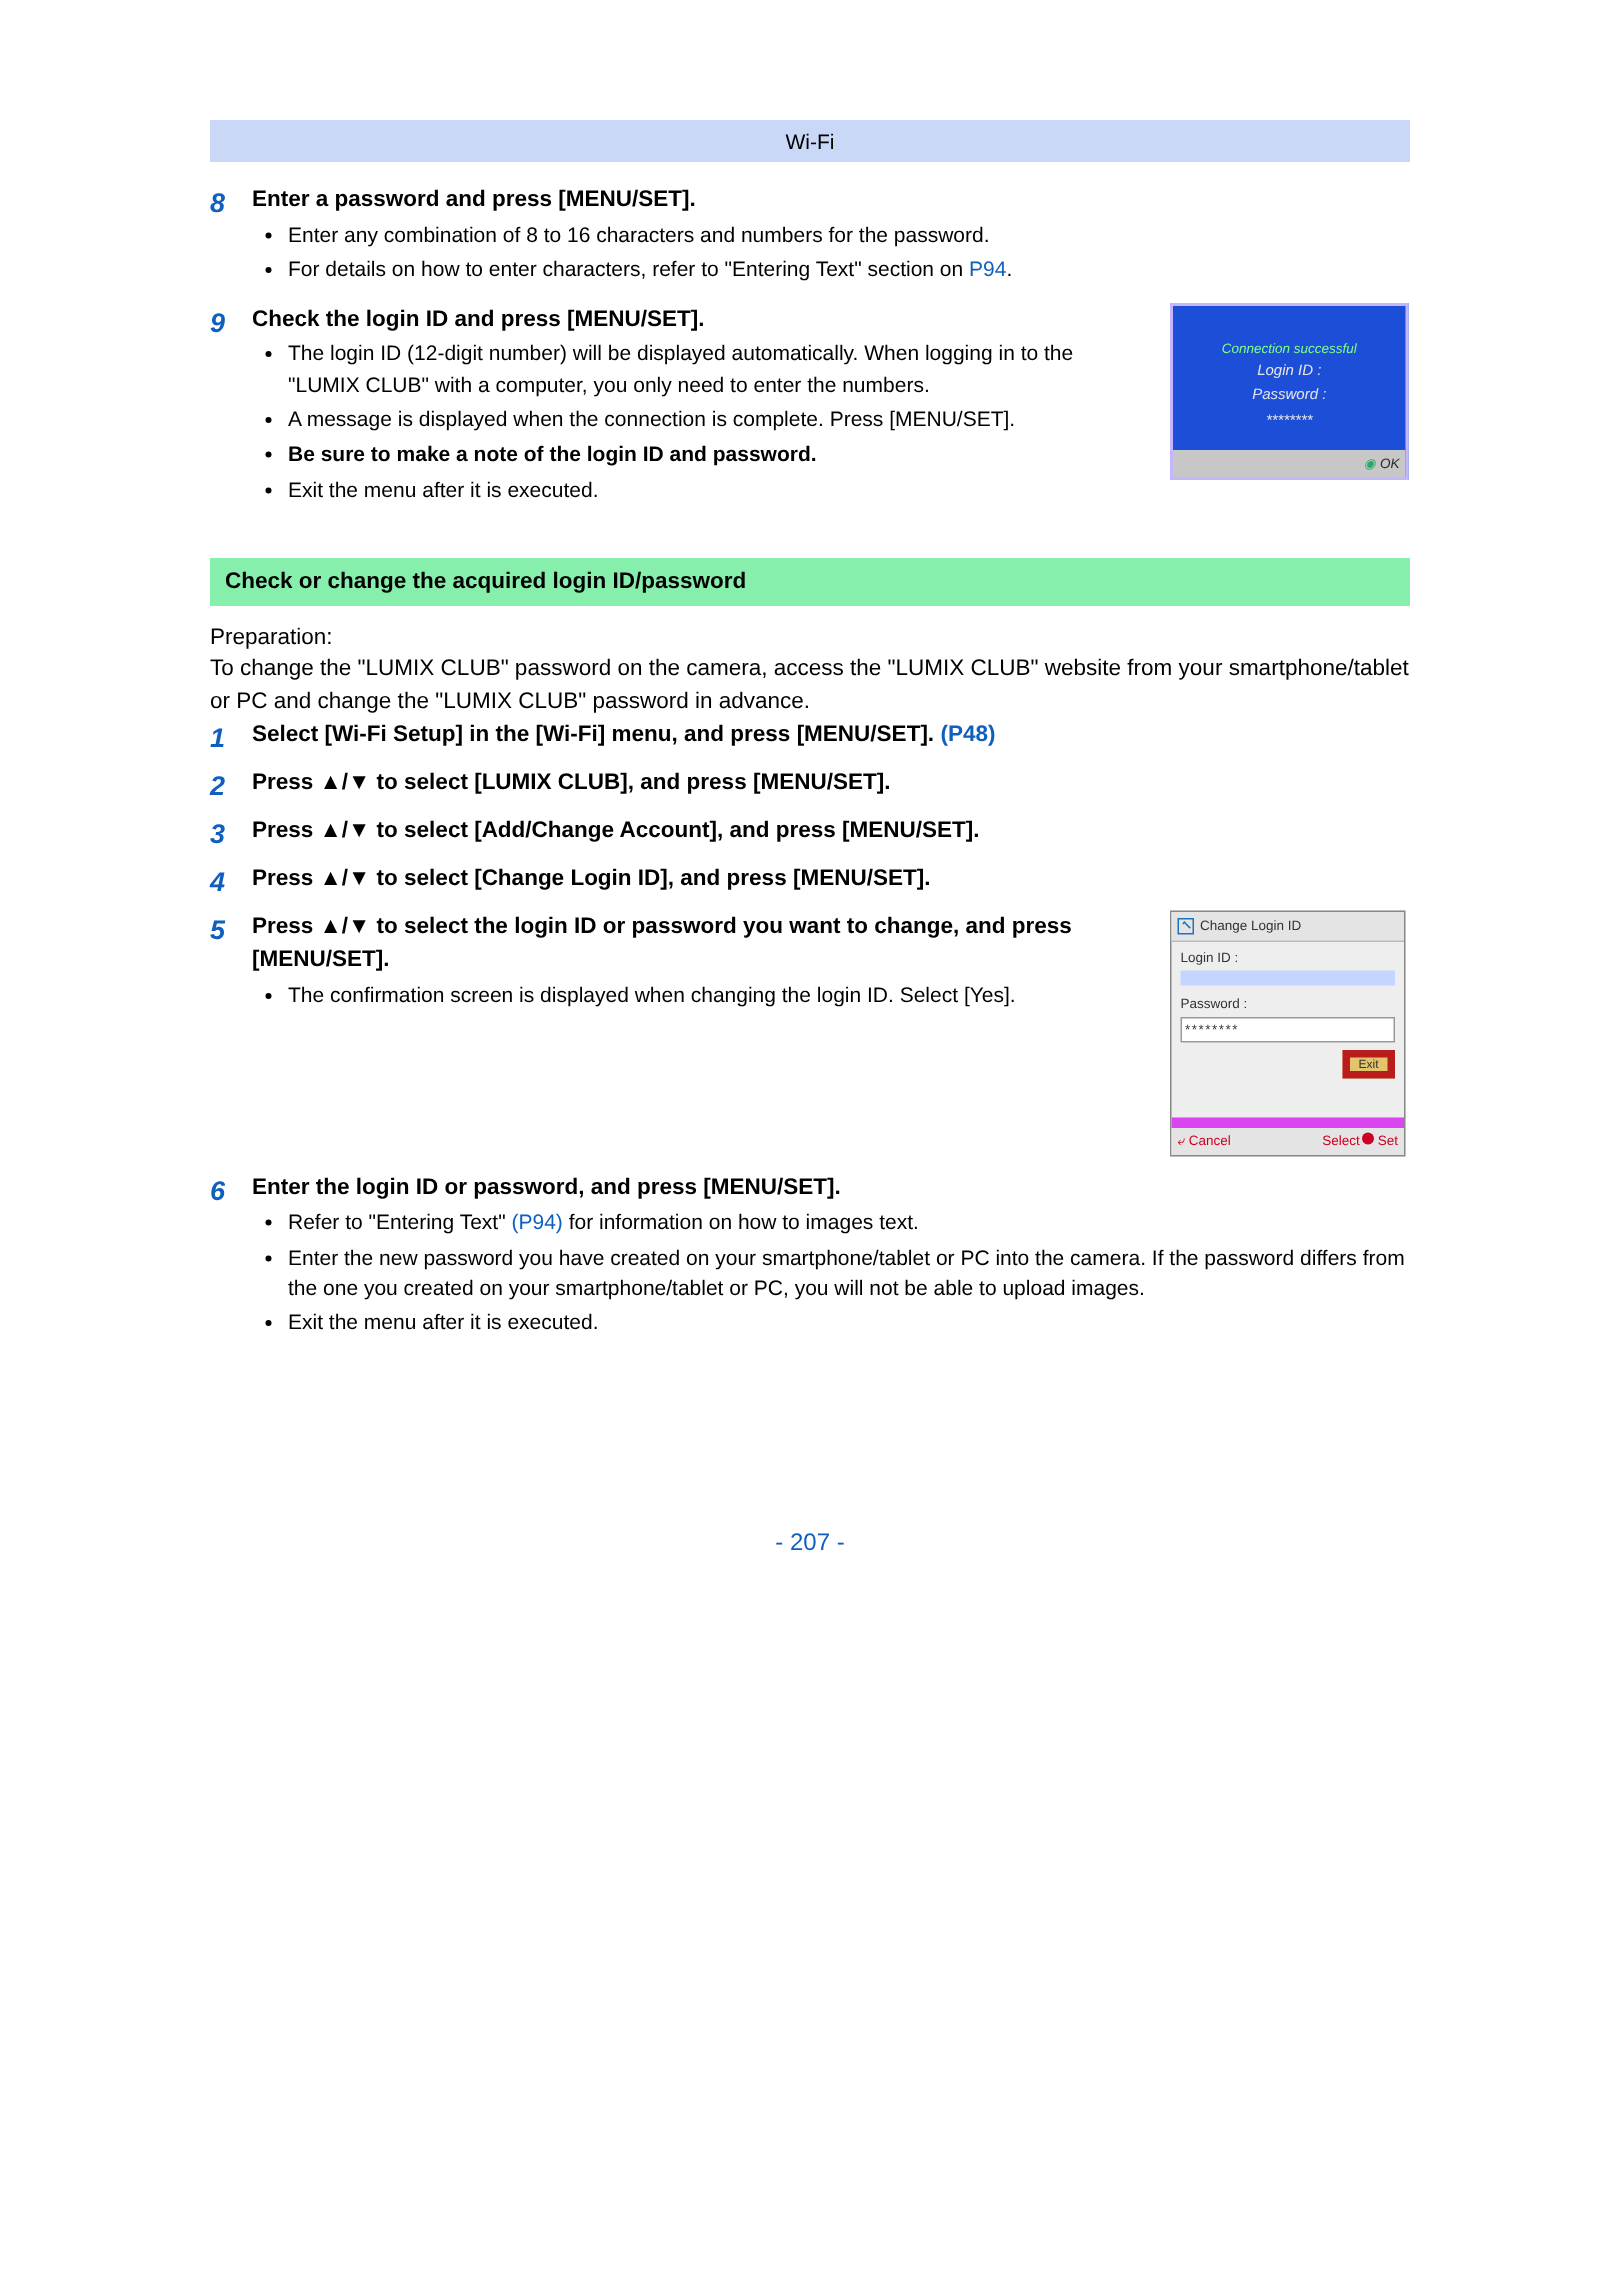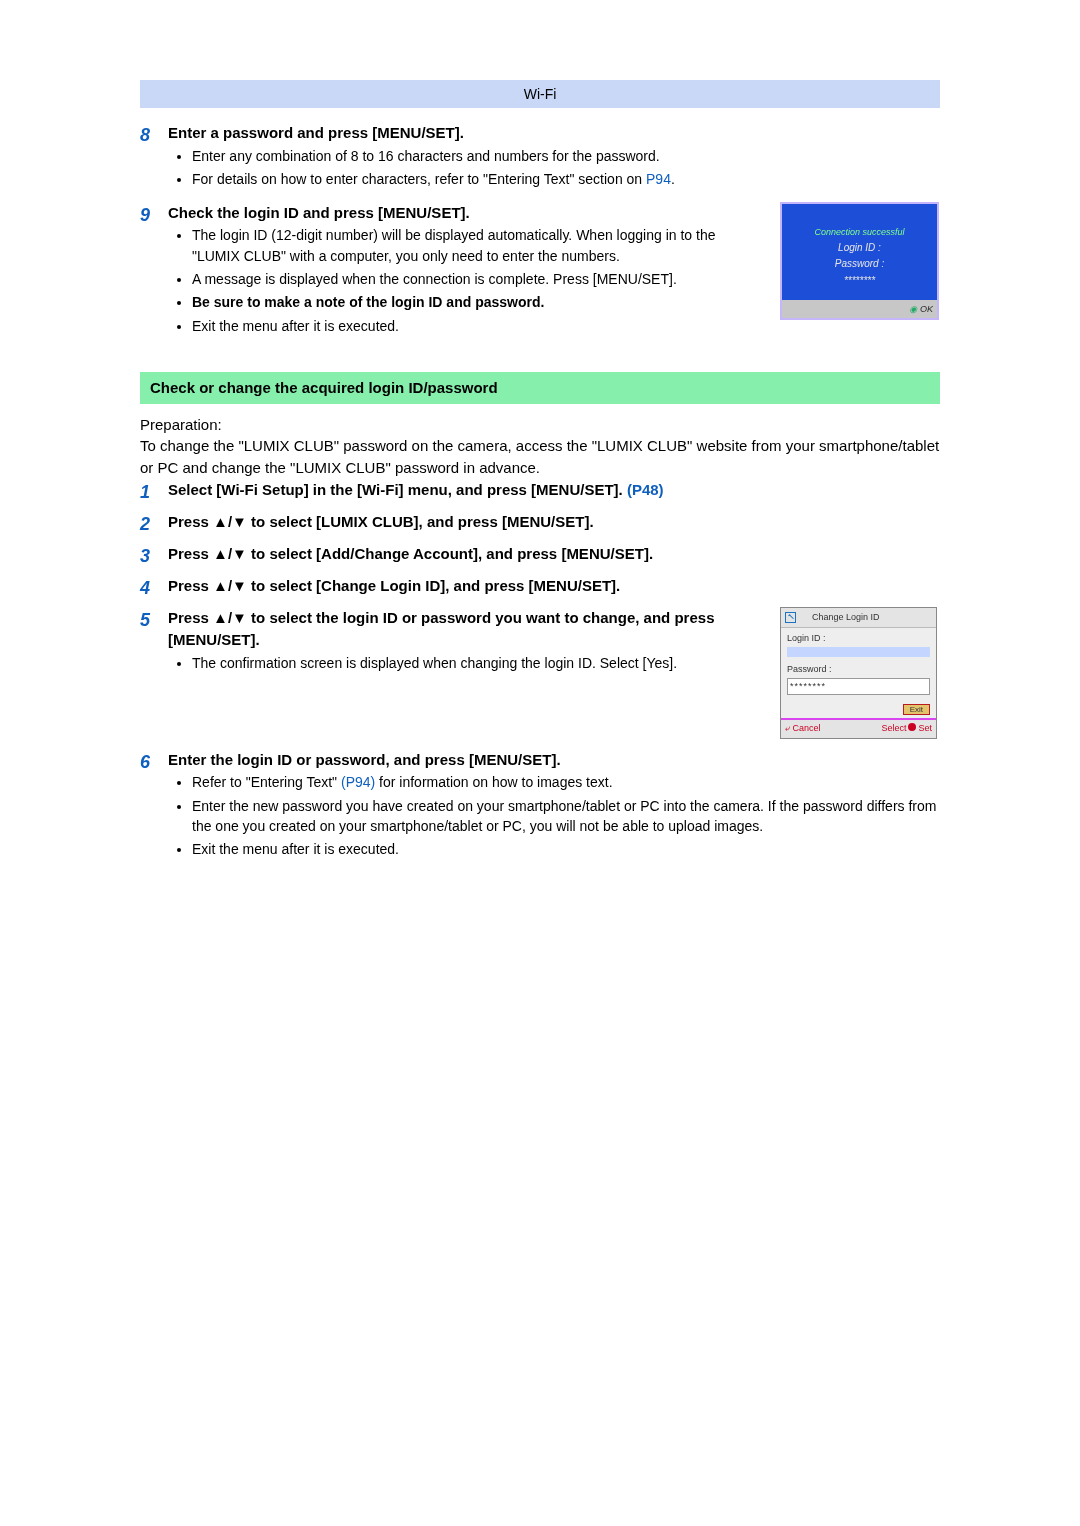--- a/index.html
+++ b/index.html
@@ -85,31 +85,31 @@
     width: 155px;
     border: 1px solid #888;
     font-size: 9px;
     background: #eee;
     color: #333;
   }
   .scr2-bar {
     background: #e4e4e4;
     border-bottom: 1px solid #bbb;
     padding: 3px 4px;
-    display: flex; align-items:center; gap:16px;
+    display: flex; align-items:center; gap:4px;
   }
   .scr2-bar .sq { width:9px; height:9px; border:1px solid #1b74c3; display:inline-block; position:relative;}
   .scr2-bar .sq::after{content:"";position:absolute;left:2px;top:3px;width:5px;height:1px;border-top:1px solid #1b74c3;border-left:1px solid #1b74c3;transform:rotate(45deg);}
   .scr2-body { padding: 4px 6px 2px 6px; }
   .scr2-body .lbl { font-size:9px; }
   .scr2-field { background:#c4d6ff; height:10px; margin:2px 0 6px 0;}
   .scr2-field2 { background:#fff; border:1px solid #999; padding:1px 2px; margin:2px 0 6px 0; letter-spacing:1px;}
   .scr2-exit { text-align:right; padding:0 6px 2px 0;}
-  .scr2-exit span{ background:#e4c46b; border:1px solid #b91c1c; padding:0 6px; font-size:8px;}
-  .scr2-foot { background:#e4e4e4; border-top:2px solid #d946ef; display:flex; justify-content:space-between; padding:2px 4px;}
+  .scr2-exit span{ background:#e4c46b; border:5px solid #b91c1c; padding:0 6px; font-size:8px;}
+  .scr2-foot { background:#e4e4e4; border-top:7px solid #d946ef; display:flex; justify-content:space-between; padding:2px 4px;margin-top:27px;}
   .scr2-foot .cncl { color:#c02; }
   .scr2-foot .sel { color:#c02; }
   .scr2-foot .seticn { display:inline-block; width:8px;height:8px;border-radius:50%;background:#c02;margin:0 2px;}
 
   .pagenum {
     text-align: center;
     color: #0f5fbf;
     font-size: 16px;
     margin-top: 120px;
   }
@@ -234,13 +234,14 @@
       <ul class="bullets">
         <li>
           <span>Refer to "Entering Text" </span><span class="link">(P94)</span><span> for information on how to images text.</span>
         </li>
         <li>Enter the new password you have created on your smartphone/tablet or PC into the camera. If the password differs from the one you created on your smartphone/tablet or PC, you will not be able to upload images.</li>
         <li>Exit the menu after it is executed.</li>
       </ul>
     </div>
   </div>
 
+  <div class="pagenum">- 207 -</div>
 </div>
 
 </body></html>

